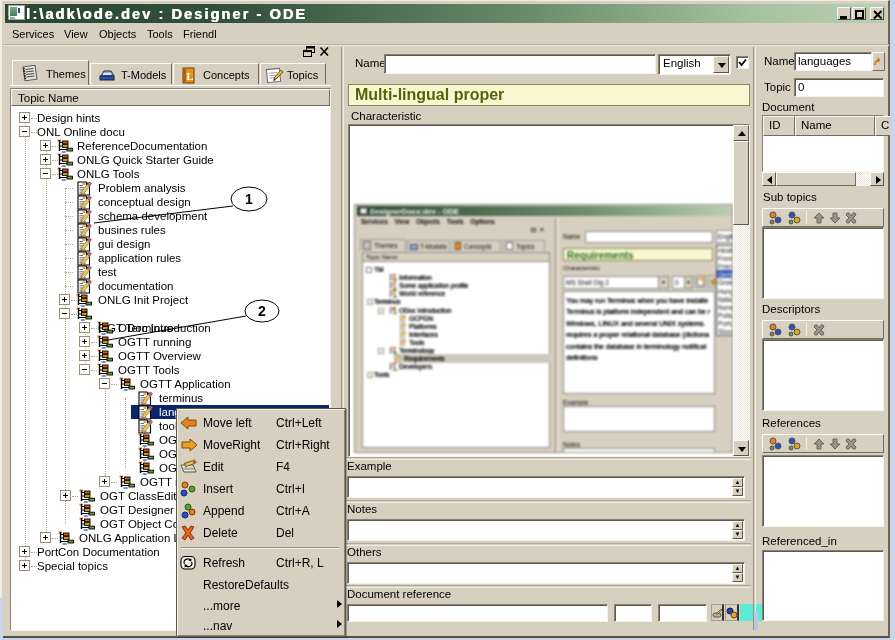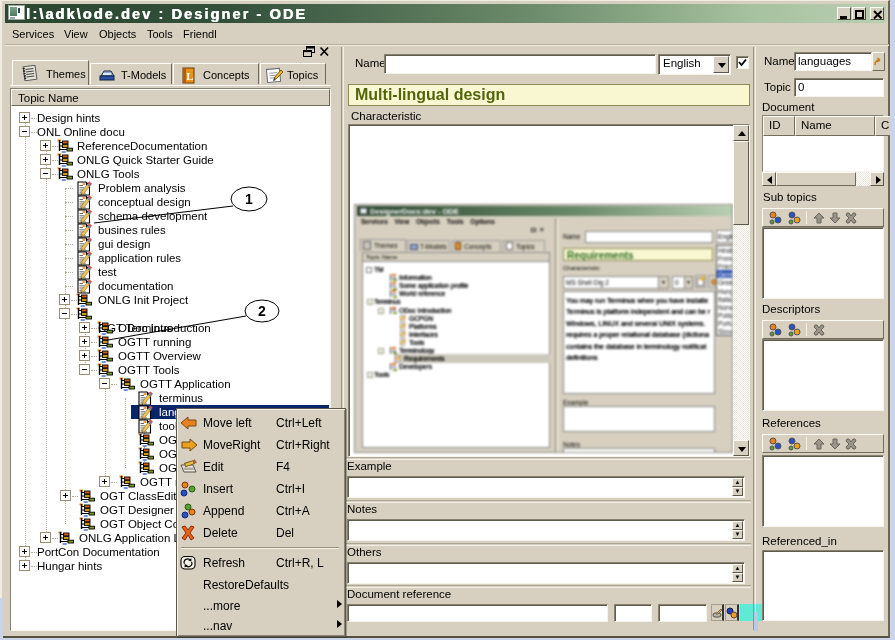--- a/index.html
+++ b/index.html
@@ -551,40 +551,40 @@
         <i></i>
         <b></b>
       </div>
       <div class="abs" style="left:20px;top:463px;width:6px;height:1px;border-top:1px dotted #b3a78e;"></div>
       <div class="trow" style="left:26px;top:456px;color:#000;">PortCon Documentation</div>
       <div class="pm plus" style="left:8px;top:471px;">
         <i></i>
         <b></b>
       </div>
       <div class="abs" style="left:20px;top:477px;width:6px;height:1px;border-top:1px dotted #b3a78e;"></div>
-      <div class="trow" style="left:26px;top:470px;color:#000;">Hungar hints</div>
+      <div class="trow" style="left:26px;top:470px;color:#000;">Special topics</div>
     </div>
 </div>
 
 <div class="lbl" style="left:355px; top:57px;">Name</div>
 <div class="fld" style="left:384px; top:54px; width:272px; height:20px;"></div>
 <div class="fld" style="left:658px; top:54px; width:73px; height:21px;">
   <span style="position:absolute; left:4px; top:2px; font-size:11.5px;">English</span>
   <div style="position:absolute; right:1px; top:1px; width:16px; height:17px; background:#d7d0c0; border:1px solid; border-color:#fcfbf6 #5c584a #5c584a #fcfbf6;">
     <div style="position:absolute; left:4px; top:6px; width:0; height:0; border-top:5px solid #000; border-left:4px solid transparent; border-right:4px solid transparent;"></div>
   </div>
 </div>
 <div class="fld" style="left:736px; top:56px; width:13px; height:13px;">
   <svg width="11" height="11" style="position:absolute;left:0;top:0;">
       <path d="M2 5 L4.5 8 L9 2.5" stroke="#000" stroke-width="1.8" fill="none"></path>
     </svg>
 </div>
 
 <div class="yellowbar">
-    <b>Multi-lingual design</b>
+    <b>Multi-lingual proper</b>
   </div>
 <div class="lbl" style="left:351px; top:110px;">Characteristic</div>
 
 <div class="charbox">
   <div id="minishot" style="position: absolute; left: 5px; top: 79px; width: 379px; height: 249px;">
  <div class="abs" style="left:0;top:0;width:379px;height:249px;background:#d7d0c0;border:1px solid #8a8a80;filter:blur(0.8px);overflow:hidden;">
   <div class="abs" style="left:2px;top:1px;width:375px;height:10px;background:linear-gradient(to right,#2b4631,#6d8c6b 60%,#b9cfb2);">
     <div class="abs" style="left:3px;top:2px;width:7px;height:6px;background:#eee;border:0.5px solid #99a;"></div>
     <div class="abs" style="left:13px;top:1px;font-size:7.5px;font-weight:bold;color:#fff;">DesignerDocs:dev - ODE</div>
   </div>

